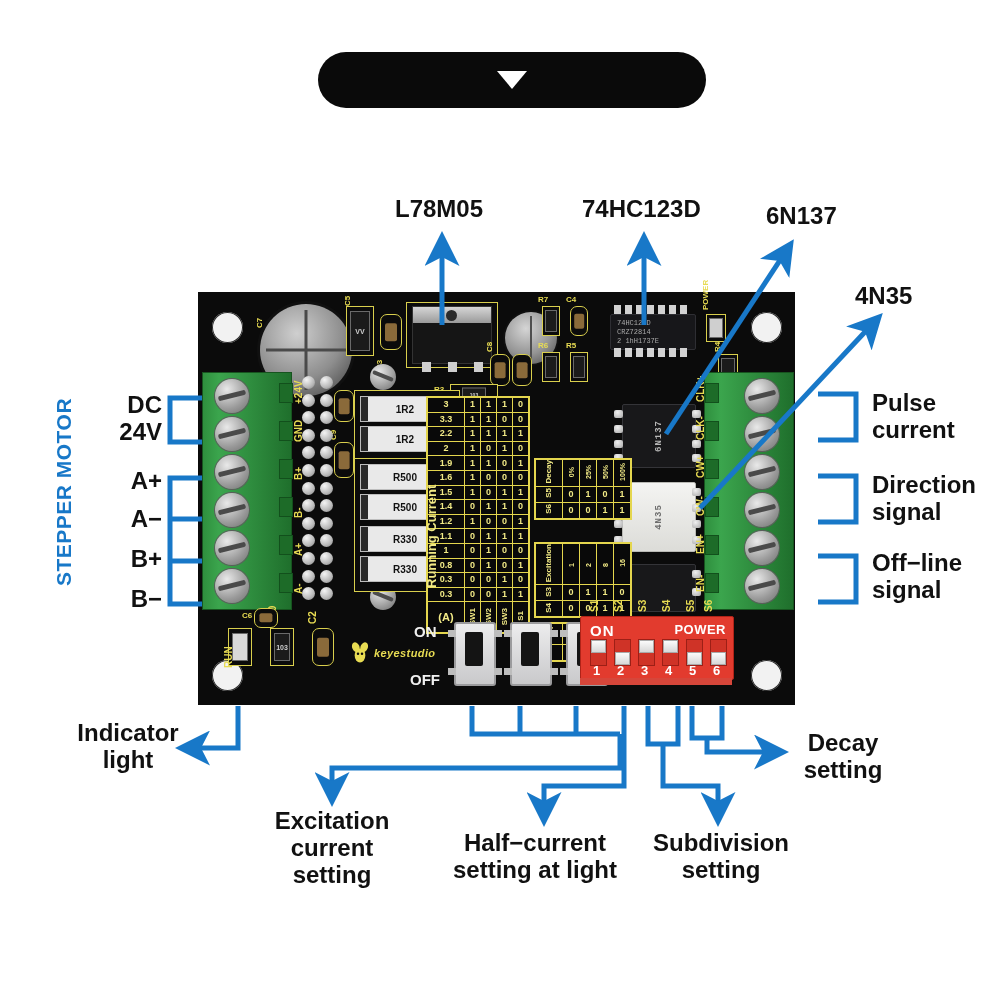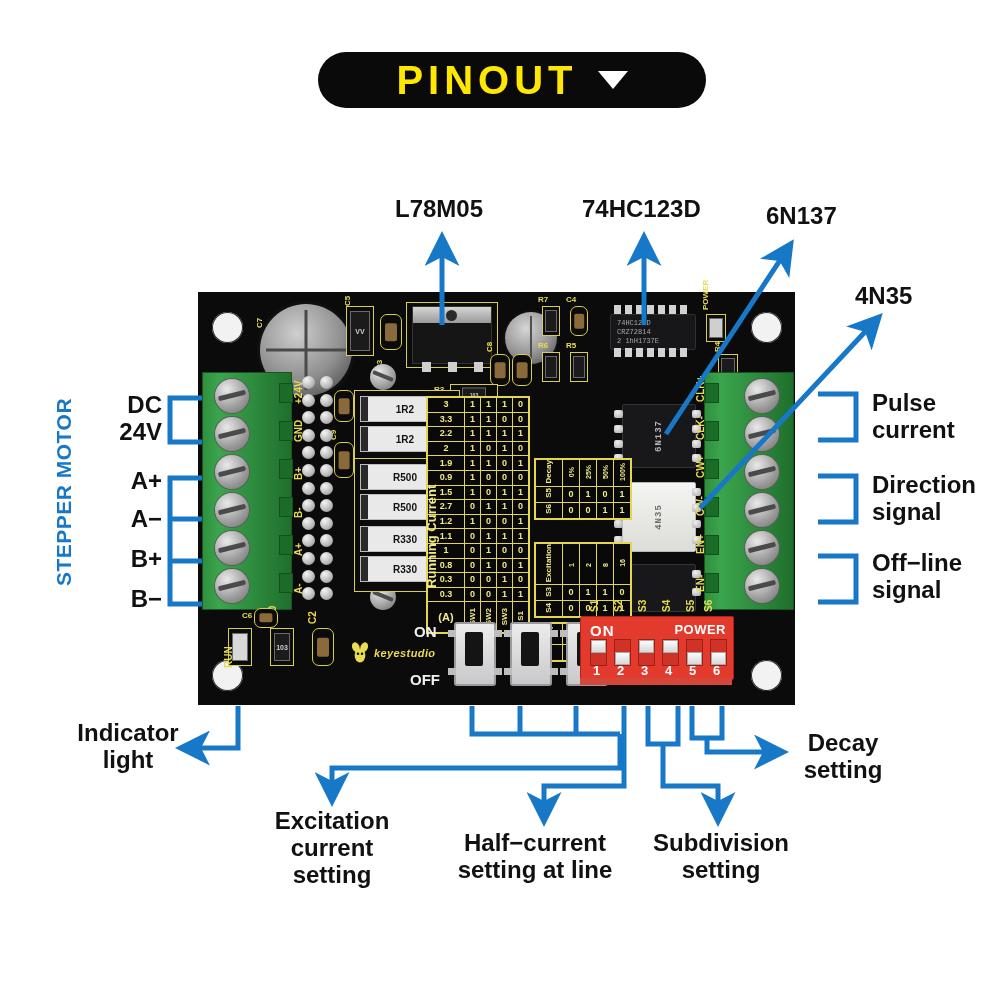--- a/index.html
+++ b/index.html
@@ -196,21 +196,20 @@
 
   
   #ks{position:absolute;display:flex;align-items:center;gap:4px;}
   #ks .bee{width:20px;height:22px;}
   #ks .wd{color:#e8dc53;font-size:11px;font-weight:bold;font-style:italic;letter-spacing:.4px;}
 </style>
 </head>
 <body>
 
 <div class="abs" id="pinout-pill">
-  <span class="txt">PINOUT</span>
   <span class="caret"></span>
 </div>
 
 <div class="abs" id="stepper-caption">STEPPER MOTOR</div>
 
 <div class="abs" id="pcb">
 
   <div class="hole" style="left:14px;top:20px;"></div>
   <div class="hole" style="left:553px;top:20px;"></div>
   <div class="hole" style="left:14px;top:368px;"></div>
@@ -400,35 +399,35 @@
             <td class="cx">0</td>
           </tr>
           <tr>
             <td class="c0">1.9</td>
             <td class="cx">1</td>
             <td class="cx">1</td>
             <td class="cx">0</td>
             <td class="cx">1</td>
           </tr>
           <tr>
-            <td class="c0">0.9</td>
+            <td class="c0">1.6</td>
             <td class="cx">1</td>
             <td class="cx">0</td>
             <td class="cx">0</td>
             <td class="cx">0</td>
           </tr>
           <tr>
             <td class="c0">1.5</td>
             <td class="cx">1</td>
             <td class="cx">0</td>
             <td class="cx">1</td>
             <td class="cx">1</td>
           </tr>
           <tr>
-            <td class="c0">2.7</td>
+            <td class="c0">1.4</td>
             <td class="cx">0</td>
             <td class="cx">1</td>
             <td class="cx">1</td>
             <td class="cx">0</td>
           </tr>
           <tr>
             <td class="c0">1.2</td>
             <td class="cx">1</td>
             <td class="cx">0</td>
             <td class="cx">0</td>
@@ -734,21 +733,21 @@
 signal</div>
 <div class="abs lbl" style="left:872px;top:550px;">Off−line
 signal</div>
 
 <div class="abs lbl" style="left:58px;top:720px;width:140px;text-align:center;">Indicator
 light</div>
 <div class="abs lbl" style="left:248px;top:808px;width:168px;text-align:center;">Excitation
 current
 setting</div>
 <div class="abs lbl" style="left:440px;top:830px;width:190px;text-align:center;">Half−current
-setting at line</div>
+setting at light</div>
 <div class="abs lbl" style="left:636px;top:830px;width:170px;text-align:center;">Subdivision
 setting</div>
 <div class="abs lbl" style="left:788px;top:730px;width:110px;text-align:center;">Decay
 setting</div>
 
 <svg class="abs" id="connectors">
   <defs>
     <marker id="ah" markerWidth="7" markerHeight="7" refX="5.6" refY="3.5" orient="auto">
       <path d="M0,0 L7,3.5 L0,7 L1.8,3.5 z" fill="#1878c8"></path>
     </marker>

